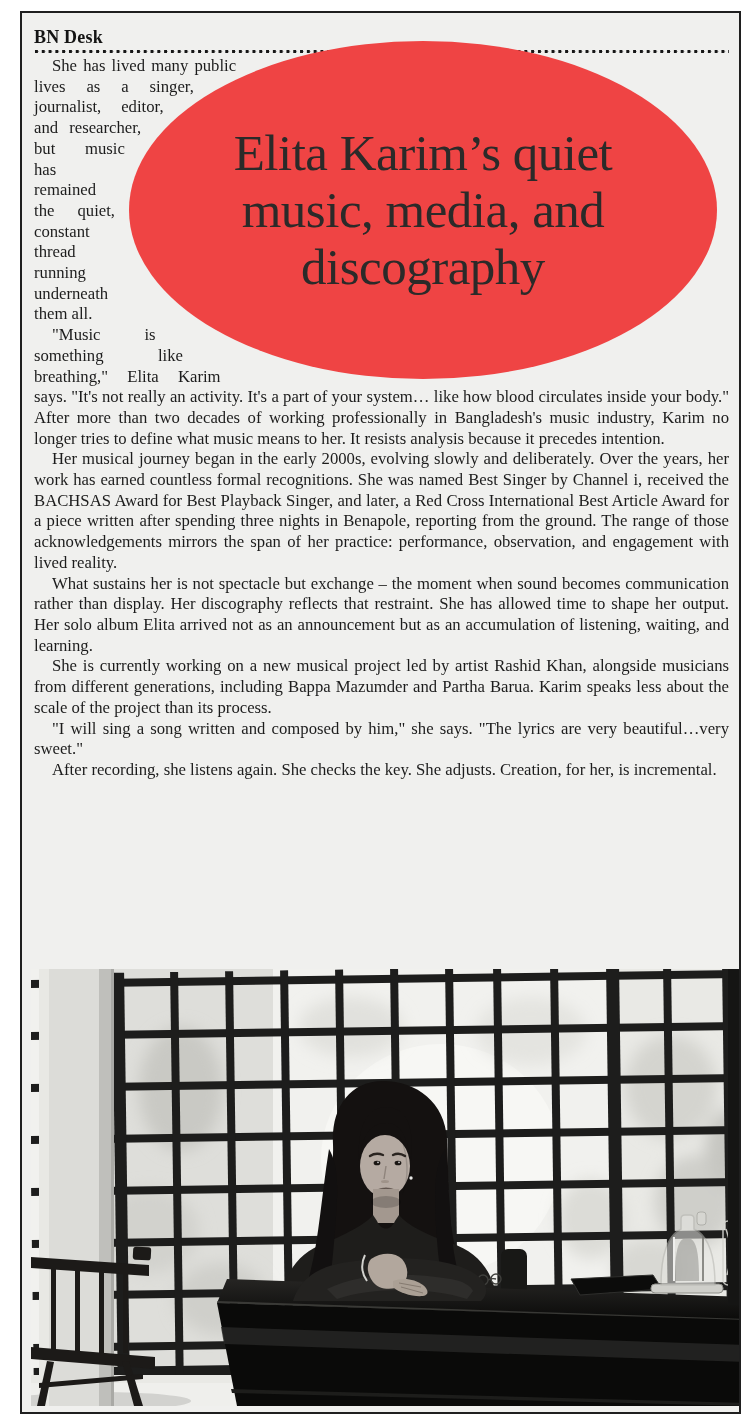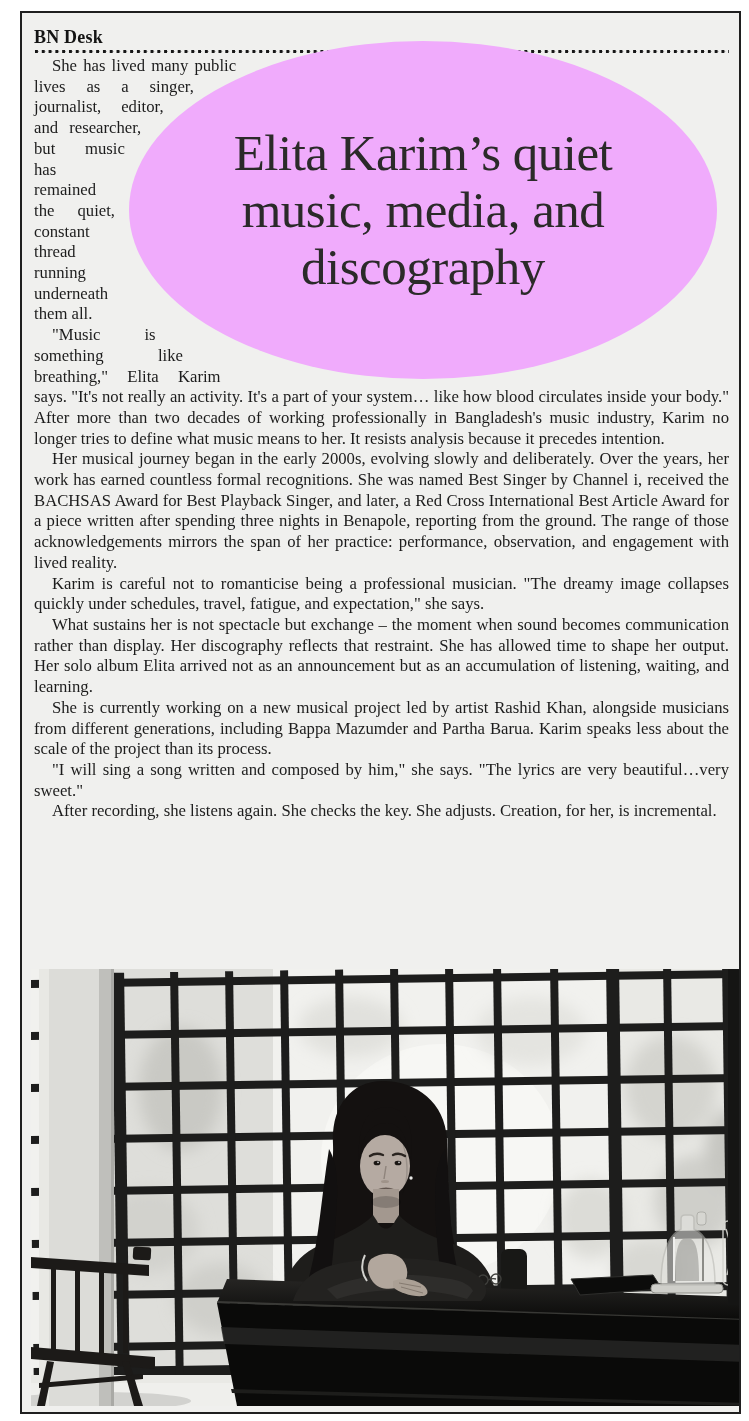--- a/index.html
+++ b/index.html
@@ -26,32 +26,31 @@
 </style>
 </head>
 <body>
 
 <div class="page">
   <div class="frame" style="border-color: rgb(31, 31, 31); background: rgb(240, 240, 238);">
     <div class="kicker">BN Desk</div>
     <div class="dotted-rule"></div>
 
     <div class="article" style="color: rgb(28, 28, 28);">
-      <div class="headline-oval" style="background: #f0abfc;">
+      <div class="headline-oval" style="background: #ef4444;">
         <h1 class="headline">
             <div>Elita Karim’s quiet</div>
             <div>music, media, and</div>
             <div>discography</div>
           </h1>
       </div>
 
     <p class="para">She has lived many public lives as a singer, journalist, editor, and researcher, but music has remained the quiet, constant thread running underneath them all.</p>
         <p class="para">"Music is something like breathing," Elita Karim says. "It's not really an activity. It's a part of your system… like how blood circulates inside your body." After more than two decades of working professionally in Bangladesh's music industry, Karim no longer tries to define what music means to her. It resists analysis because it precedes intention.</p>
         <p class="para">Her musical journey began in the early 2000s, evolving slowly and deliberately. Over the years, her work has earned countless formal recognitions. She was named Best Singer by Channel i, received the BACHSAS Award for Best Playback Singer, and later, a Red Cross International Best Article Award for a piece written after spending three nights in Benapole, reporting from the ground. The range of those acknowledgements mirrors the span of her practice: performance, observation, and engagement with lived reality.</p>
-        <p class="para">Karim is careful not to romanticise being a professional musician. "The dreamy image collapses quickly under schedules, travel, fatigue, and expectation," she says.</p>
         <p class="para">What sustains her is not spectacle but exchange – the moment when sound becomes communication rather than display. Her discography reflects that restraint. She has allowed time to shape her output. Her solo album Elita arrived not as an announcement but as an accumulation of listening, waiting, and learning.</p>
         <p class="para">She is currently working on a new musical project led by artist Rashid Khan, alongside musicians from different generations, including Bappa Mazumder and Partha Barua. Karim speaks less about the scale of the project than its process.</p>
         <p class="para">"I will sing a song written and composed by him," she says. "The lyrics are very beautiful…very sweet."</p>
         <p class="para">After recording, she listens again. She checks the key. She adjusts. Creation, for her, is incremental.</p>
       </div>
 
     <div class="photo-wrap">
       <svg width="713" height="437" viewBox="0 0 713 437" xmlns="http://www.w3.org/2000/svg">
         <defs>
           <filter id="b8" x="-40%" y="-40%" width="180%" height="180%">

